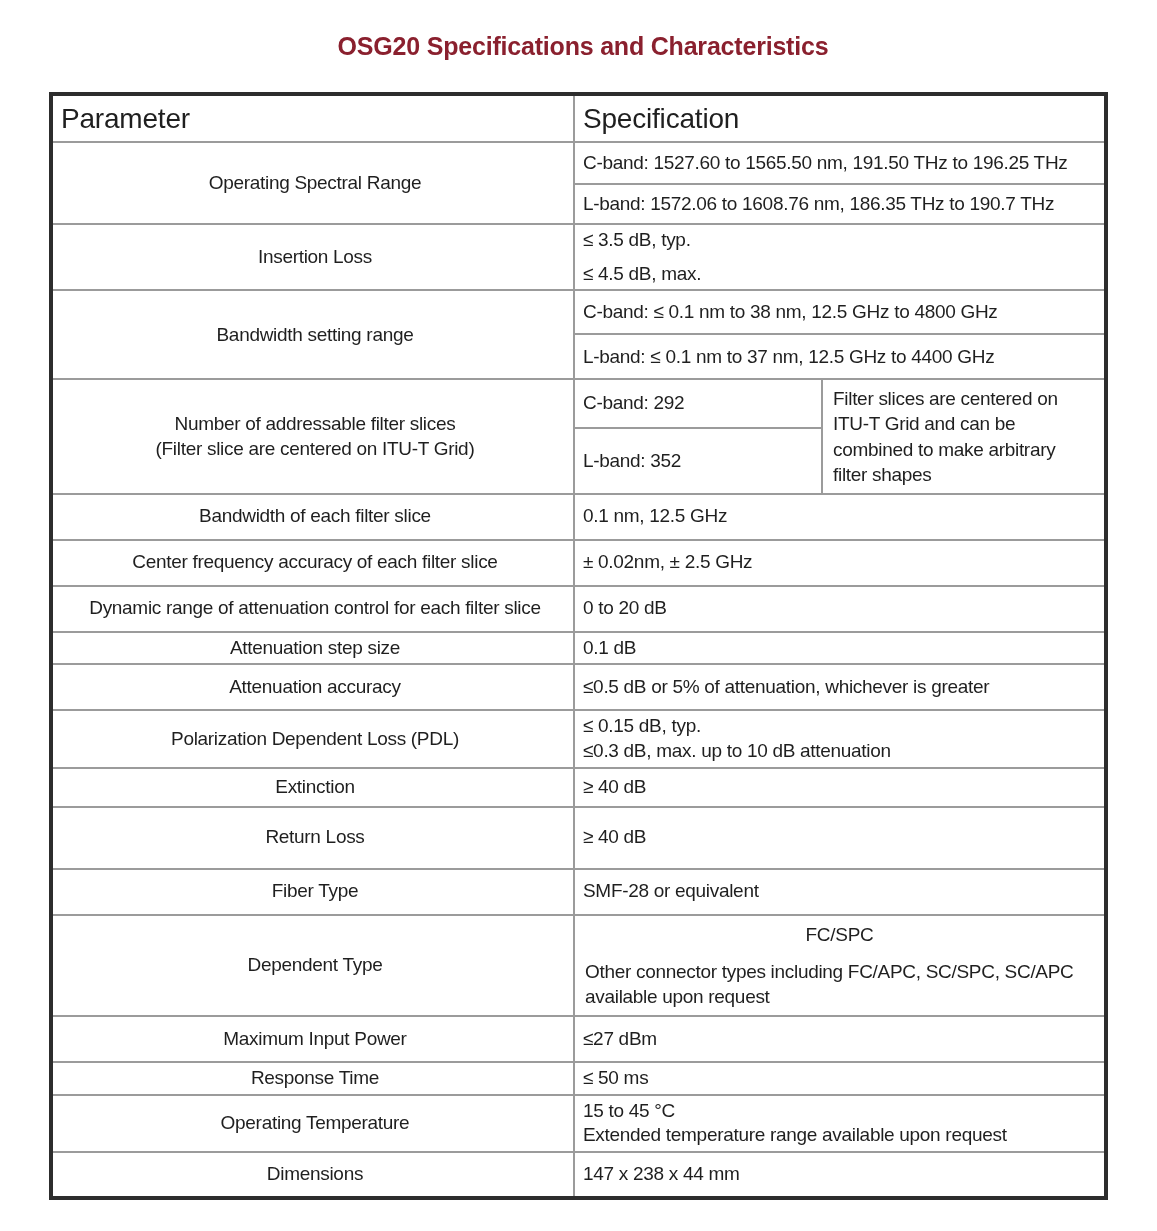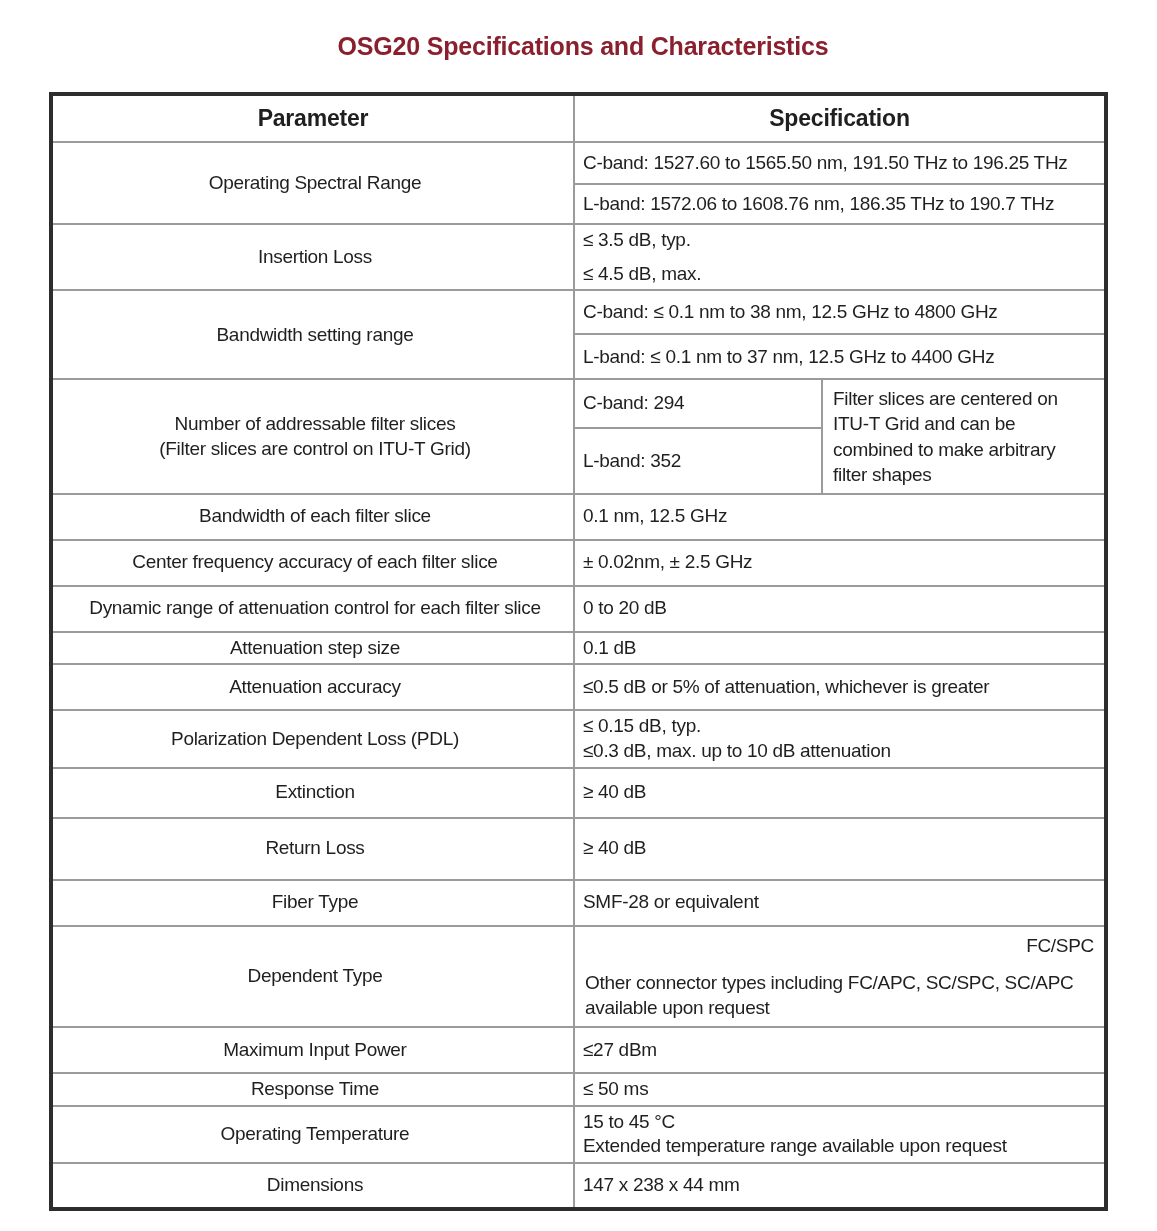--- a/index.html
+++ b/index.html
@@ -33,42 +33,42 @@
     border: 4px solid var(--outer_border);
   }
   .spec-table th, .spec-table td {
     border: 2px solid var(--inner_border);
     font-size: 19px;
     letter-spacing: -0.3px;
     vertical-align: middle;
     padding: 3px 8px;
   }
   .spec-table th {
-    font-size: 23px;
-    font-weight: bold;
-    text-align: center;
+    font-size: 28px;
+    font-weight: normal;
+    text-align: left;
     letter-spacing: -0.2px;
   }
   td.param {
     text-align: center;
     padding-left: 12px;
     line-height: 1.3;
   }
   td.spec {
     text-align: left;
     line-height: 1.3;
   }
   td.spec-left {
     text-align: left;
     line-height: 1.32;
     padding: 6px 10px 6px 10px;
   }
   .loose > div + div { margin-top: 9px; }
   .para-gap { margin-top: 12px; }
-  .center-line { text-align: right; }
+  .center-line { text-align: center; }
 </style>
 </head>
 <body>
 
 <h1 class="page-title">OSG20 Specifications and Characteristics</h1>
 
 <table class="spec-table">
   <colgroup>
     <col style="width:523px">
     <col style="width:248px">
@@ -102,23 +102,23 @@
       <td class="param" rowspan="2">Bandwidth setting range</td>
       <td class="spec" colspan="2">C-band: ≤ 0.1 nm to 38 nm, 12.5 GHz to 4800 GHz</td>
     </tr>
     <tr style="height:45px">
       <td class="spec" colspan="2">L-band: ≤ 0.1 nm to 37 nm, 12.5 GHz to 4400 GHz</td>
     </tr>
 
     <tr style="height:46px">
       <td class="param" rowspan="2">
         <div>Number of addressable filter slices</div>
-        <div>(Filter slices are control on ITU-T Grid)</div>
-      </td>
-      <td class="spec">C-band: 294</td>
+        <div>(Filter slice are centered on ITU-T Grid)</div>
+      </td>
+      <td class="spec">C-band: 292</td>
       <td class="spec-left" rowspan="2">Filter slices are centered on ITU-T Grid and can be combined to make arbitrary filter shapes</td>
     </tr>
     <tr style="height:62px">
       <td class="spec">L-band: 352</td>
     </tr>
 
     <tr style="height:46px">
       <td class="param">Bandwidth of each filter slice</td>
       <td class="spec" colspan="2">0.1 nm, 12.5 GHz</td>
     </tr>
@@ -144,21 +144,21 @@
     </tr>
 
     <tr style="height:52px">
       <td class="param">Polarization Dependent Loss (PDL)</td>
       <td class="spec" colspan="2">
         <div>≤ 0.15 dB, typ.</div>
         <div>≤0.3 dB, max. up to 10 dB attenuation</div>
       </td>
     </tr>
 
-    <tr style="height:50px">
+    <tr style="height:39px">
       <td class="param">Extinction</td>
       <td class="spec" colspan="2">≥ 40 dB</td>
     </tr>
 
     <tr style="height:62px">
       <td class="param">Return Loss</td>
       <td class="spec" colspan="2">≥ 40 dB</td>
     </tr>
 
     <tr style="height:46px">

